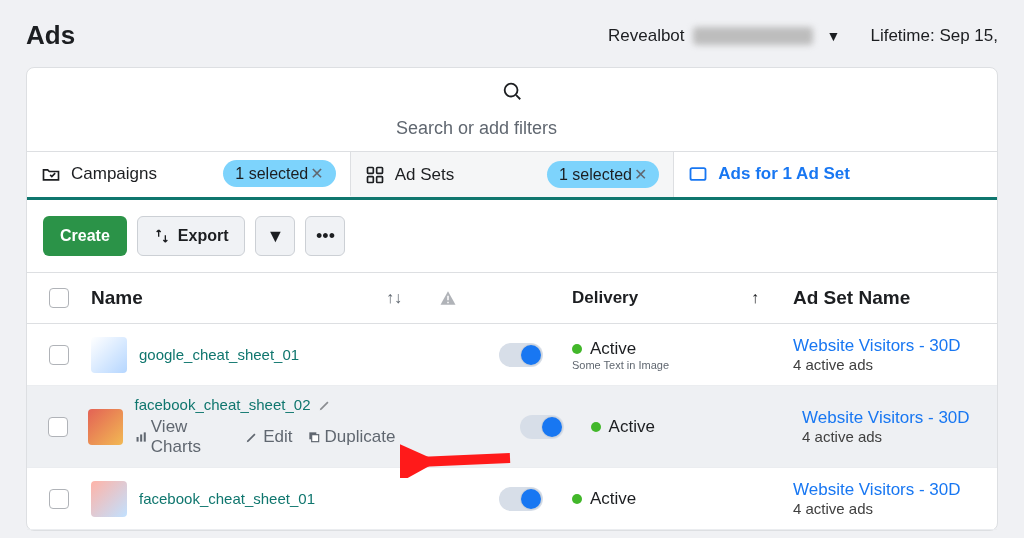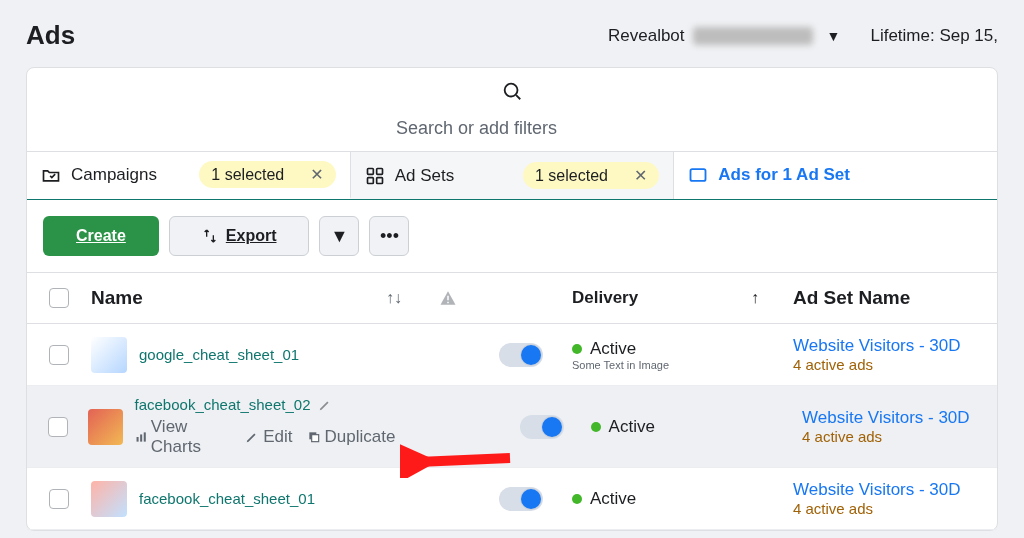--- a/index.html
+++ b/index.html
@@ -23,31 +23,31 @@
     background:#fff;
     border:1px solid #dddfe2;
     border-radius:8px;
     margin:0 26px;
   }
 
   .search-row { display:flex; align-items:center; padding:12px 18px; gap:16px; border-bottom:1px solid #dddfe2;flex-direction:column; }
   .search-row input { flex:1; border:none; outline:none; font-size:18px; color:#606770; background:transparent; }
   .search-row input::placeholder { color:#606770; }
 
-  .tabs { display:flex; align-items:stretch; border-bottom:1px solid #0f766e; height:48px; }
+  .tabs { display:flex; align-items:stretch; border-bottom:3px solid #0f766e; height:48px; }
   .tab { flex:1; display:flex; align-items:center; gap:10px; padding:0 14px; border-right:1px solid #dddfe2; background:#f5f6f7; position:relative; cursor:pointer; }
   .tab:last-child { border-right:none; }
   .tab .tab-label { font-size:17px; color:#1c1e21; font-weight:500; }
   .tab.active { background:#fff; border-bottom:2px solid #fff; }
   .tab.active-blue .tab-label { color:#1877f2; font-weight:700; }
-  .chip { margin-left:auto; background:#fef9c3; border-radius:18px; padding:4px 12px; font-size:16px; display:flex; align-items:center; gap:26px; color:#1c1e21; }
+  .chip { margin-left:auto; background:#7dd3fc; border-radius:18px; padding:4px 12px; font-size:16px; display:flex; align-items:center; gap:2px; color:#1c1e21; }
   .chip .x { color:#606770; cursor:pointer; }
 
   .toolbar { display:flex; align-items:center; gap:10px; padding:16px 16px; border-bottom:1px solid #dddfe2; }
-  .btn { border:1px solid transparent; border-radius:6px; padding:10px 32px; font-size:16px; font-weight:700; display:flex; align-items:center; gap:8px; cursor:pointer;text-decoration:underline; }
+  .btn { border:1px solid transparent; border-radius:6px; padding:10px 16px; font-size:16px; font-weight:700; display:flex; align-items:center; gap:8px; cursor:pointer; }
   .btn-primary { background:#2b9348; color:#fff; }
   .btn-secondary { background:#f0f2f5; border:1px solid #ccd0d5; color:#1c1e21; font-weight:600; }
   .btn-icon { background:#f0f2f5; border:1px solid #ccd0d5; width:40px; height:40px; border-radius:6px; display:flex; align-items:center; justify-content:center; cursor:pointer; font-size:18px; color:#1c1e21; }
 
   .table-head { display:flex; align-items:center; padding:14px 0; border-bottom:1px solid #dddfe2; }
   .col-check { width:64px; display:flex; justify-content:center; align-items:center; }
   .checkbox { width:20px; height:20px; border:1px solid #b0b3b8; border-radius:4px; background:#fff; cursor:pointer; }
   .col-name { flex:1 1 auto; display:flex; align-items:center; gap:12px; }
   .col-sort { width:52px; display:flex; justify-content:center; color:#606770; }
   .col-warn { width:56px; display:flex; justify-content:center; color:#b0b3b8; }
@@ -68,21 +68,21 @@
   .sub-actions span { display:flex; align-items:center; gap:4px; cursor:pointer; }
   .name-stack { display:flex; flex-direction:column; }
   .name-line { display:flex; align-items:center; gap:8px; }
   .pencil-inline { color:#8a8d91; }
   .toggle { width:44px; height:24px; border-radius:12px; background:#d7dee8; position:relative; cursor:pointer; }
   .toggle::after { content:""; position:absolute; width:20px; height:20px; background:#1877f2; border-radius:50%; top:2px; right:2px; box-shadow:0 0 0 1px rgba(0,0,0,.05); }
   .status-dot { width:10px; height:10px; background:#42b72a; border-radius:50%; display:inline-block; margin-right:8px; }
   .delivery-main { font-size:17px; color:#1c1e21; }
   .delivery-sub { font-size:11px; color:#606770; }
   .adset-link { color:#1877f2; font-size:17px; font-weight:500; cursor:pointer; }
-  .adset-sub { color:#a16207; font-size:15px; }
+  .adset-sub { color:#404040; font-size:15px; }
   svg { display:block; }
 
   .arrow {
     position:absolute;
     left:400px;
     top:438px;
     pointer-events:none;
   }
 </style>
 </head>

